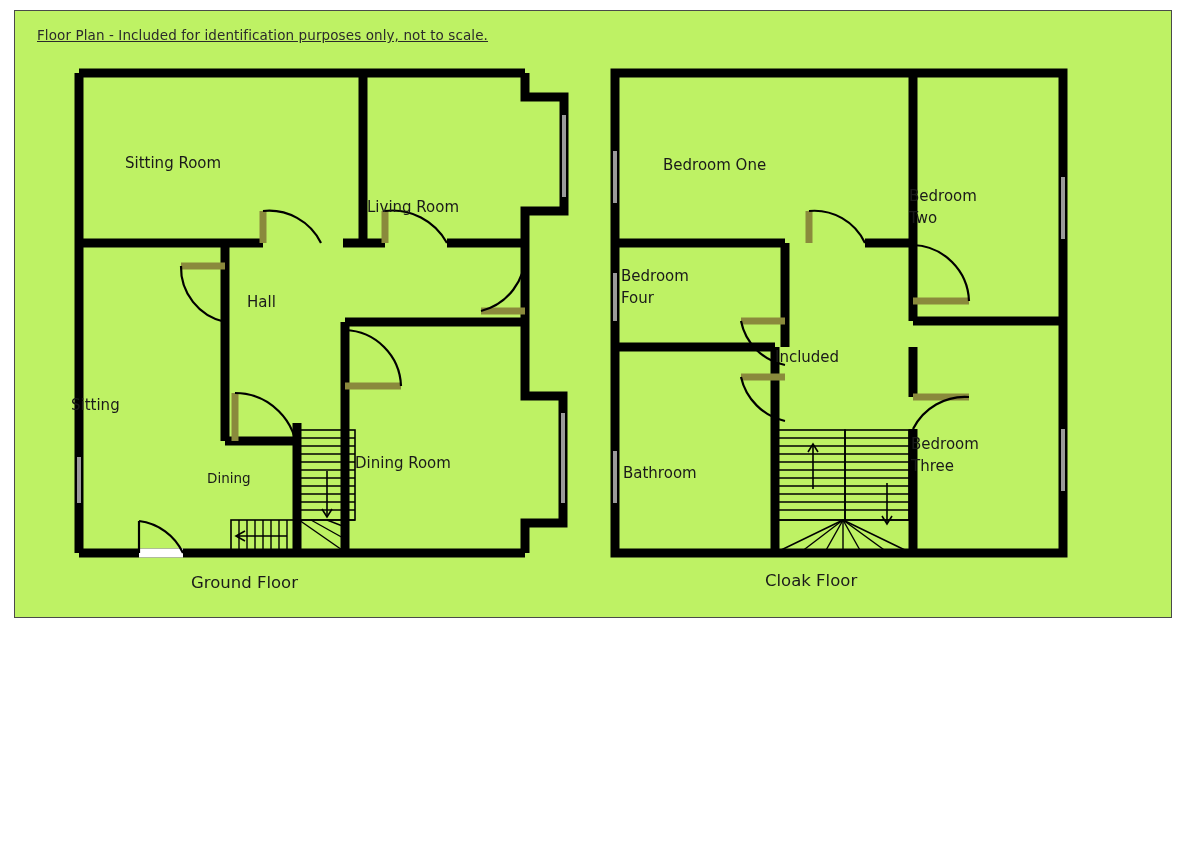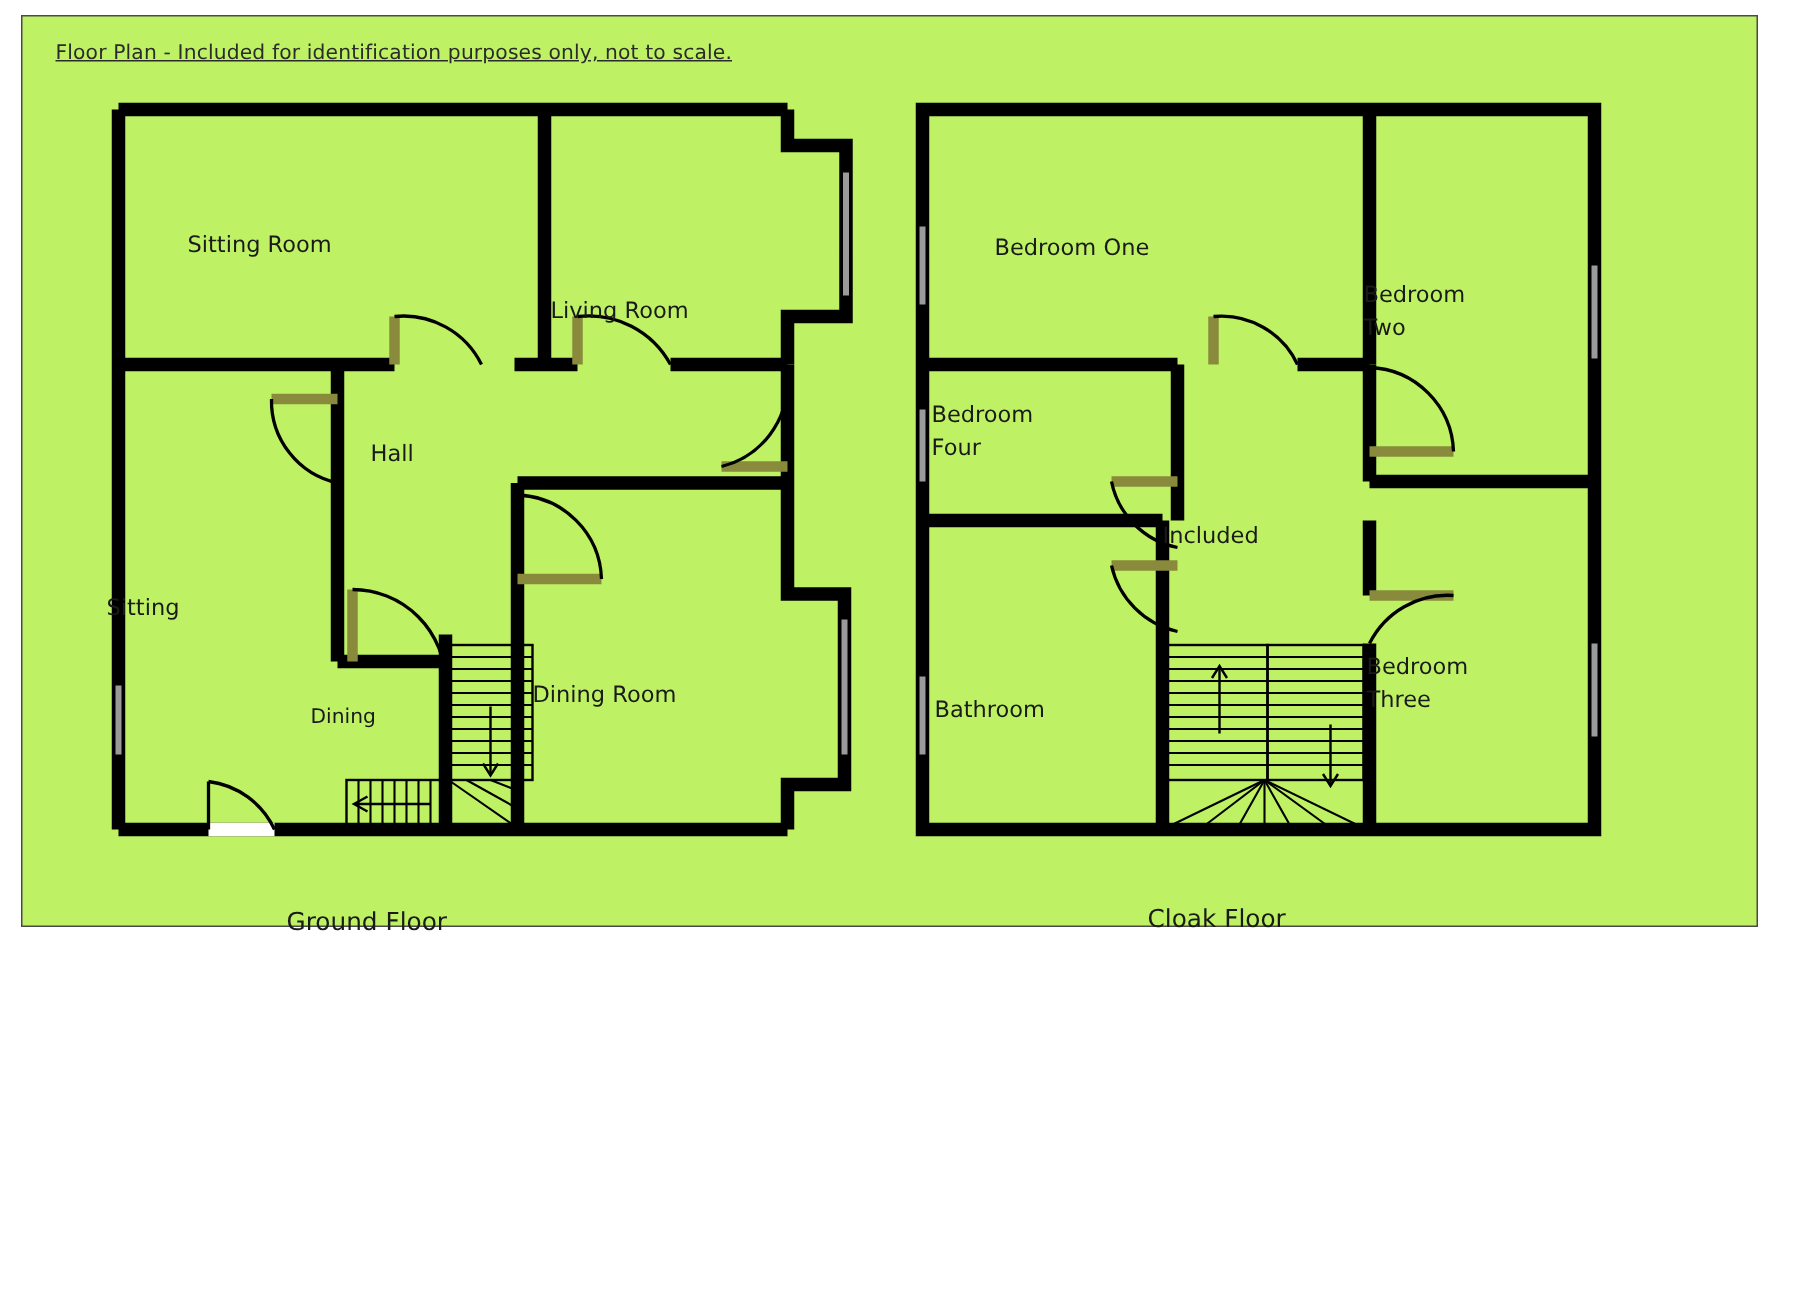--- a/index.html
+++ b/index.html
@@ -32,21 +32,20 @@
     color: #2b2b2b;
     text-decoration: underline;
     letter-spacing: 0.1px;
     white-space: nowrap;
   }
   .floor-title {
     position: absolute;
     font-size: 16.5px;
     color: #1a1a1a;
     white-space: nowrap;
-    margin-top: 32px;
   }
   #ground-title { left: 176px; top: 562px; }
   #first-title  { left: 750px; top: 560px; }
 
   .room-label {
     position: absolute;
     font-size: 15px;
     color: #1a1a1a;
     white-space: pre-line;
     line-height: 1.45;

